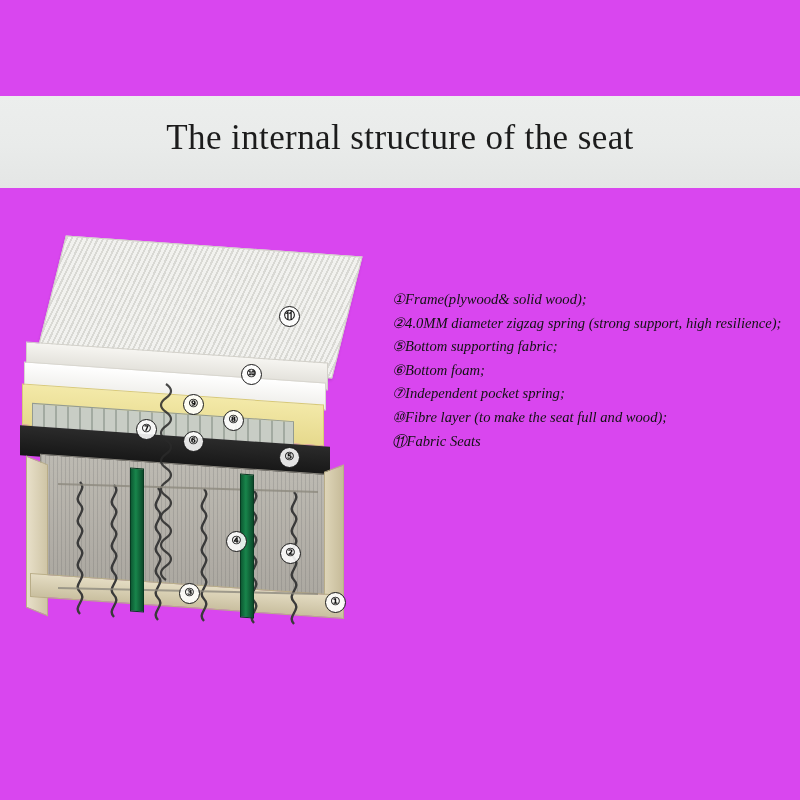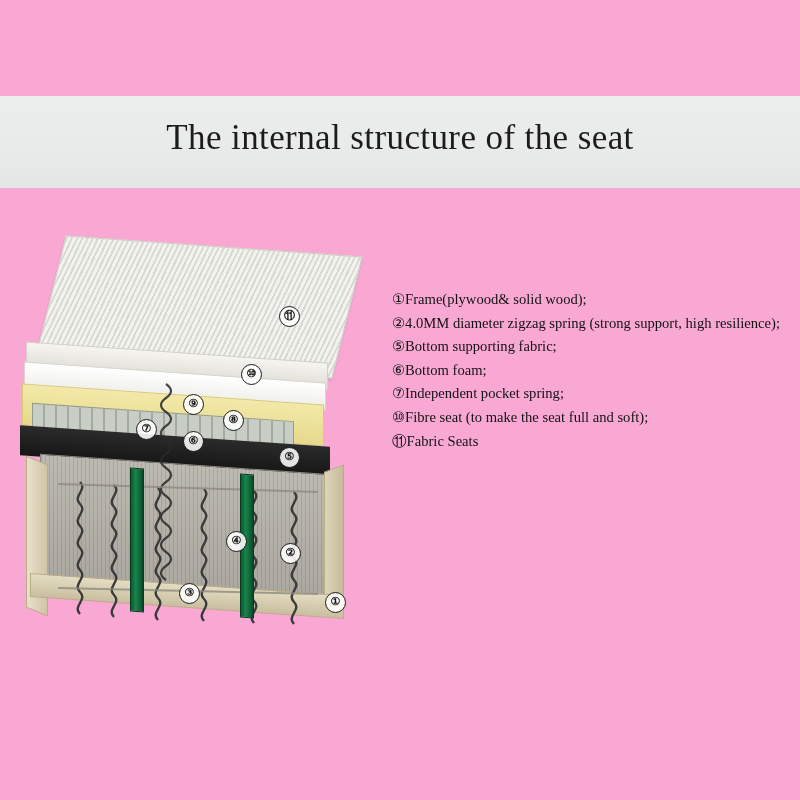--- a/index.html
+++ b/index.html
@@ -10,21 +10,21 @@
   body {
     width: 800px;
     height: 800px;
     font-family: "Liberation Serif", serif;
     position: relative;
     overflow: hidden;
   }
   .page {
     position: absolute;
     inset: 0;
-    background: #f9a8d4;
+    background: #d946ef;
   }
 
   
   .header-band {
     position: absolute;
     left: 0;
     top: 96px;
     width: 800px;
     height: 92px;
     background: linear-gradient(to bottom, #eceeed 0%, #e9ebea 55%, #e4e6e5 100%);
@@ -197,20 +197,21 @@
   
   .legend {
     position: absolute;
     left: 392px;
     top: 288px;
     width: 392px;
     font-family: "Liberation Serif", serif;
     font-size: 14.6px;
     color: #121212;
     line-height: 1.55;
+    font-style: italic;
   }
   .legend-item {
     display: block;
     margin-bottom: 1px;
     text-indent: -0.0px;
   }
   .legend-item .cont {
     display: block;
     padding-left: 20px;
   }
@@ -281,20 +282,20 @@
     <div class="legend-item">
         <span class="cont" style="padding-left:0">⑤Bottom supporting fabric;</span>
       </div>
     <div class="legend-item">
         <span class="cont" style="padding-left:0">⑥Bottom foam;</span>
       </div>
     <div class="legend-item">
         <span class="cont" style="padding-left:0">⑦Independent pocket spring;</span>
       </div>
     <div class="legend-item">
-        <span class="cont" style="padding-left:0">⑩Fibre seat (to make the seat full and soft);</span>
+        <span class="cont" style="padding-left:0">⑩Fibre layer (to make the seat full and wood);</span>
       </div>
     <div class="legend-item">
         <span class="cont" style="padding-left:0">⑪Fabric Seats</span>
       </div>
   </div>
 
 </div>
 
 </body></html>

